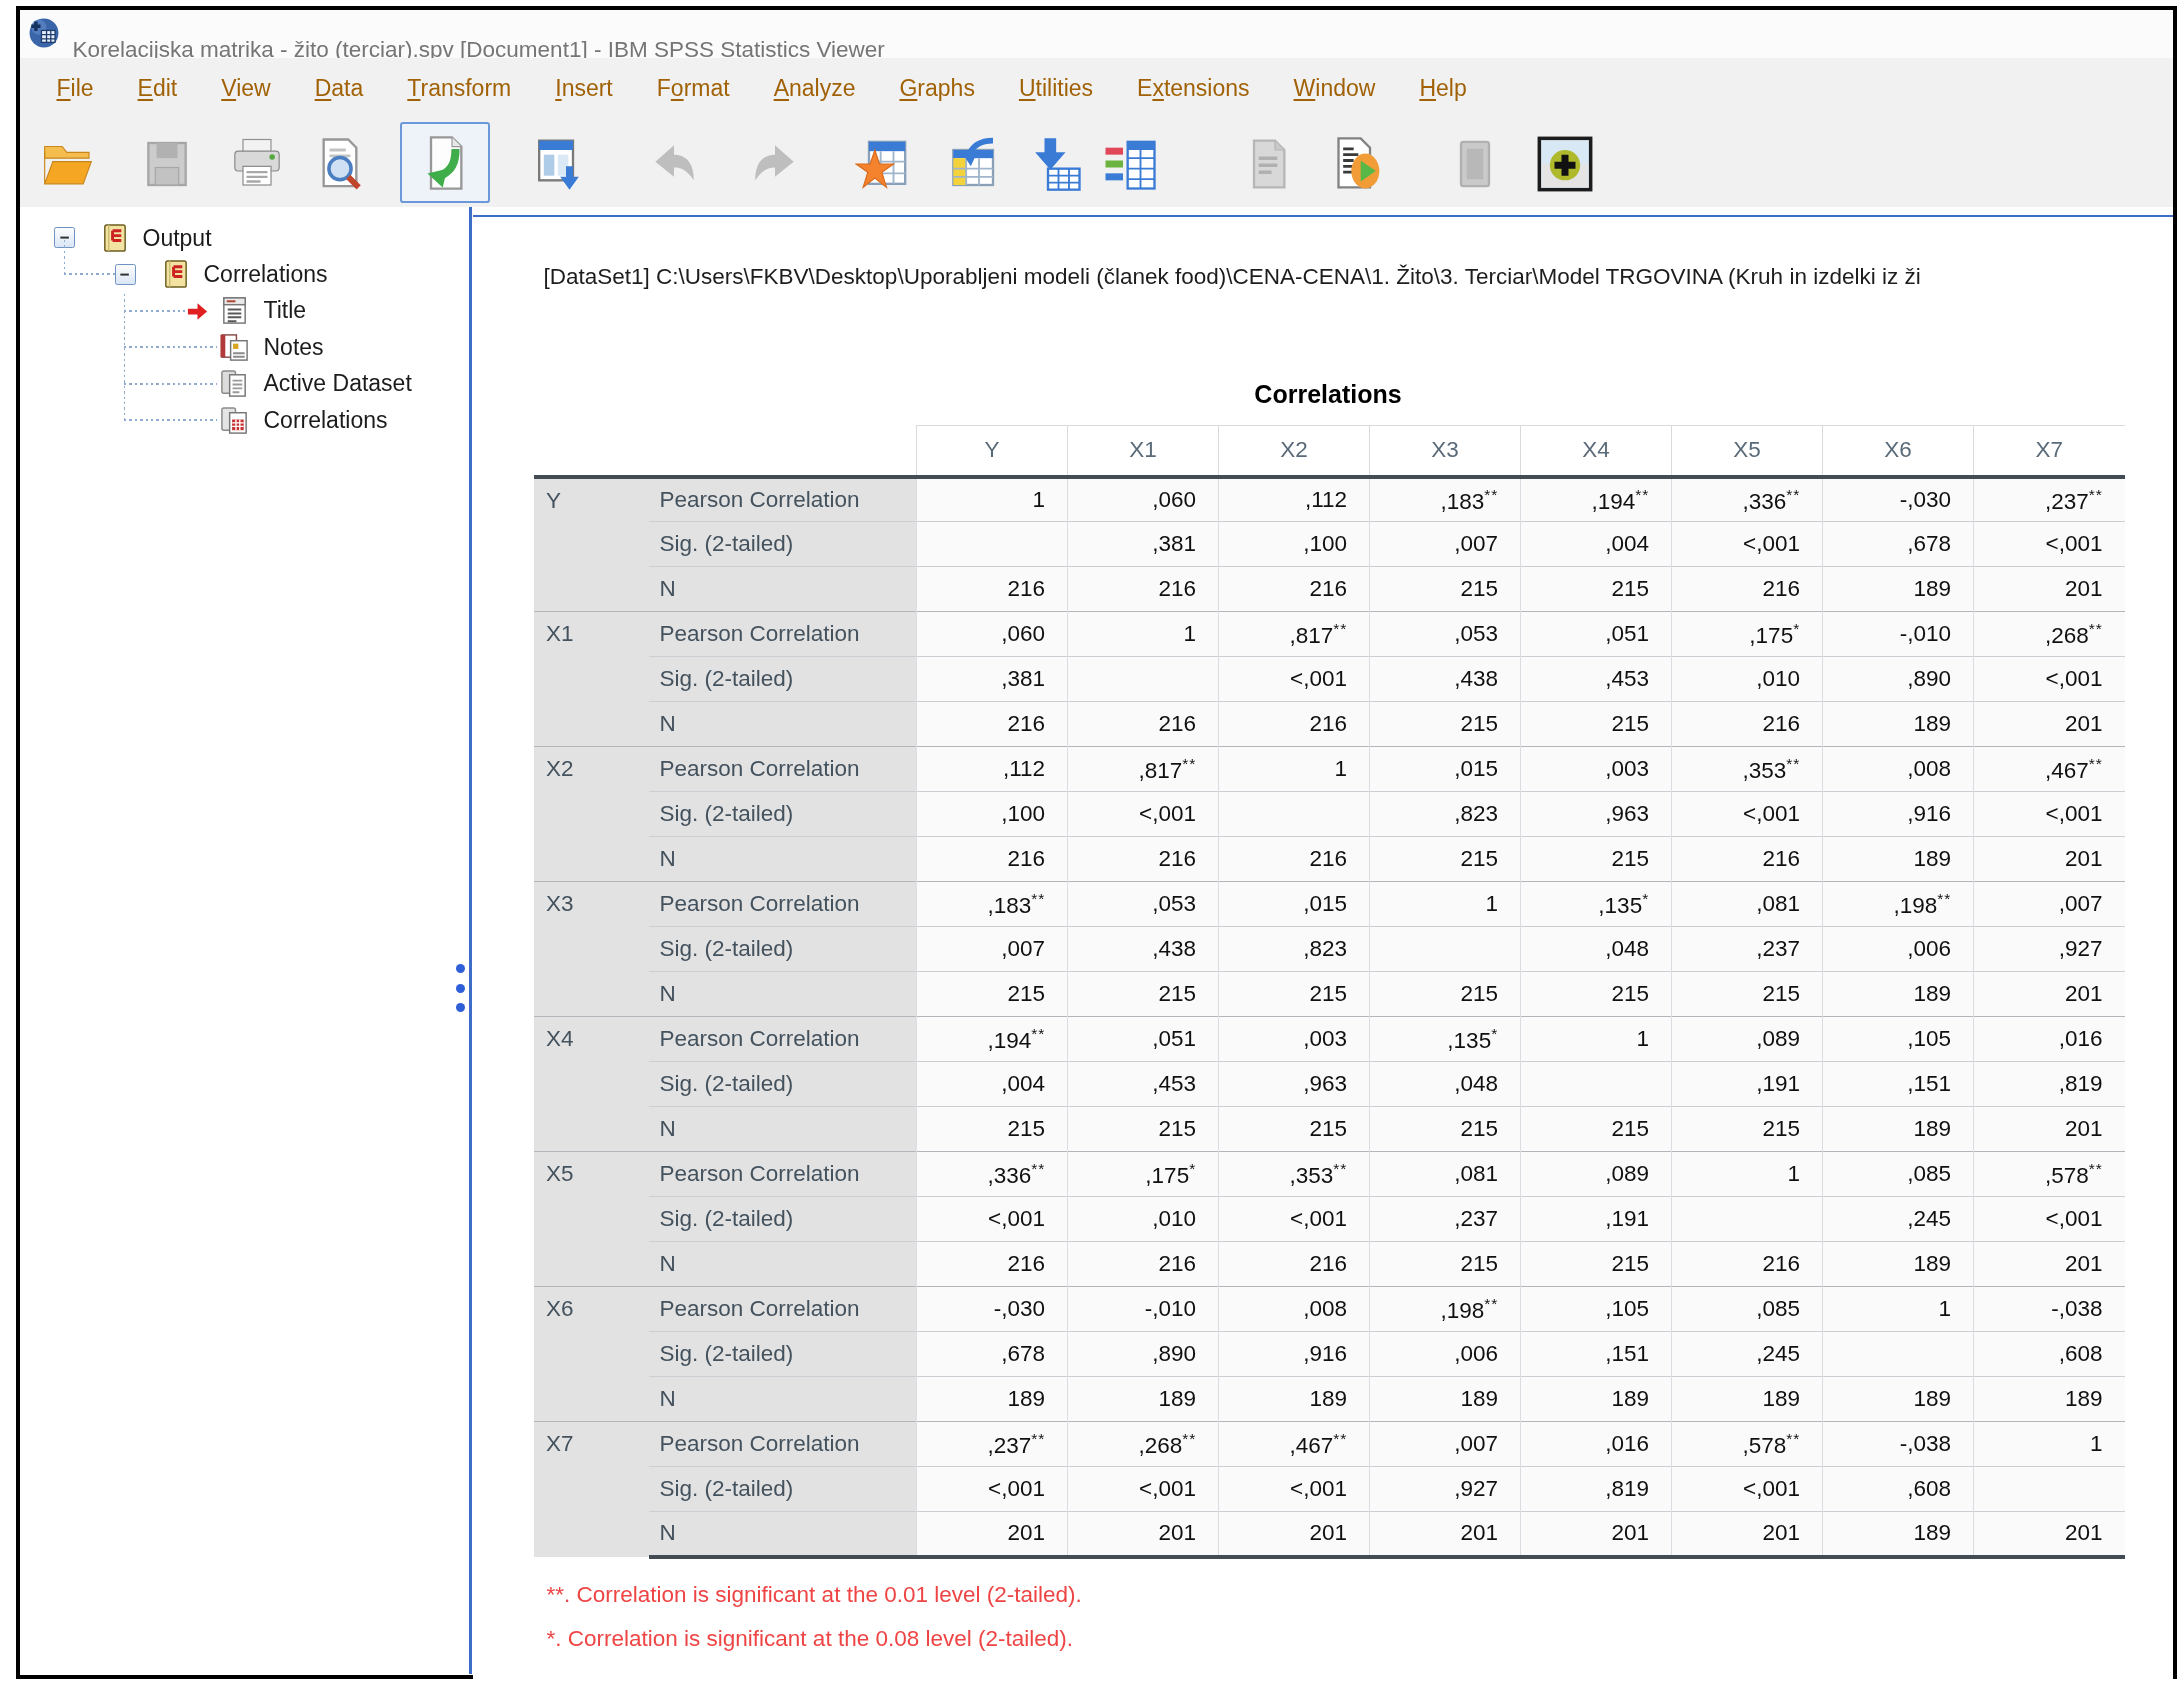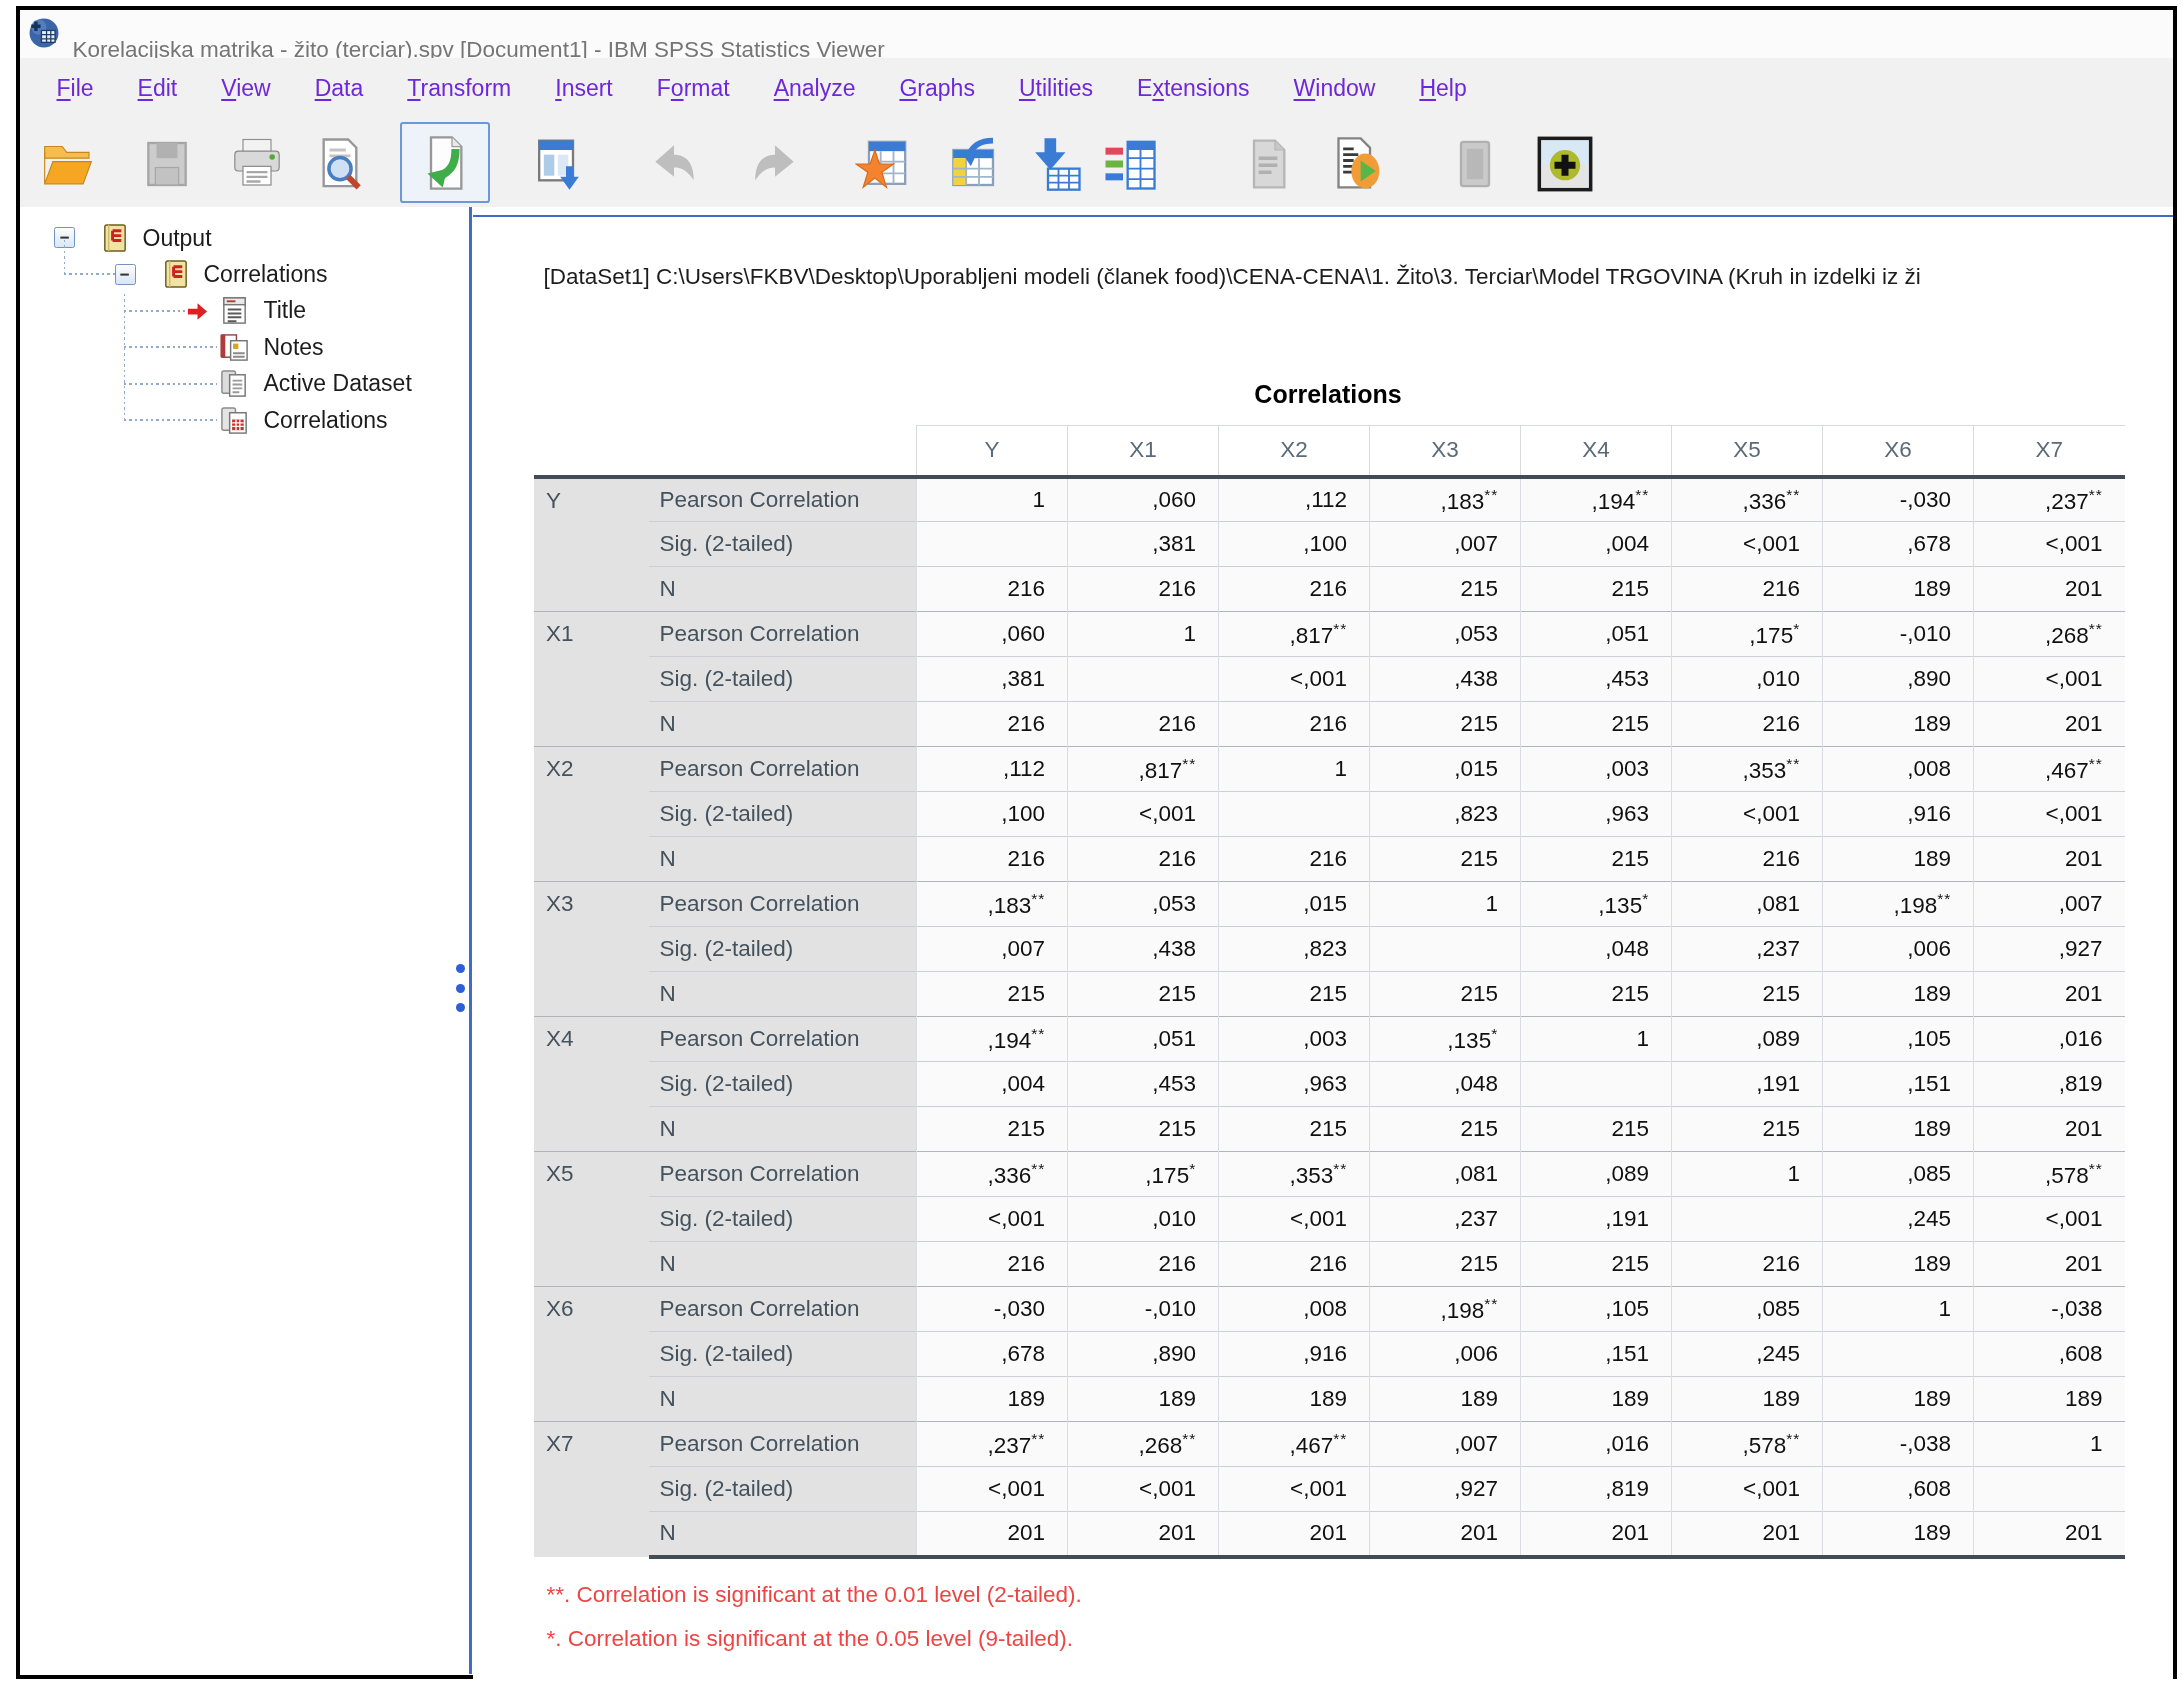--- a/index.html
+++ b/index.html
@@ -11,21 +11,21 @@
 
   
   .titlebar { position:absolute; left:0; top:0; width:100%; height:48px; background:#fbfbfb; }
   .app-icon { position:absolute; left:7.8px; top:6.2px; width:34px; height:34px; }
   .title-text { position:absolute; left:53px; top:0; height:48px; line-height:48px;
                 font-size:22.5px; color:#757575; white-space:nowrap;margin-top:16px; }
 
   
   .menubar { position:absolute; left:0; top:48px; width:100%; height:61px; background:#f1f1f2;
              display:flex; align-items:center; gap:44px; padding-left:37px; }
-  .menu-item { font-size:23px; color:#6d28d9; white-space:nowrap; cursor:default; }
+  .menu-item { font-size:23px; color:#a16207; white-space:nowrap; cursor:default; }
   .menu-item .mn { text-decoration:underline; text-underline-offset:3.1px; }
 
   
   .toolbar { position:absolute; left:0; top:109px; width:100%; height:88px; background:#f1f1f2; }
   .tb-btn { position:absolute; top:11px; width:68px; height:68px; display:flex;
             align-items:center; justify-content:center; }
   .tb-btn .tb-icon { width:56px; height:56px; display:block; }
   .tb-btn .tb-icon svg { width:100%; height:100%; display:block; }
   .tb-btn.selected { top:3.1px; height:81px; width:90px; border:2.3px solid #6b98d8; border-radius:3.1px; background:#eef3fa; }
   .search-wrap { position:absolute; left:1605px; top:11px; width:377px; height:65px; }
@@ -650,18 +650,18 @@
                 <td class="c-val">201</td>
                 <td class="c-val">201</td>
                 <td class="c-val">201</td>
                 <td class="c-val">189</td>
                 <td class="c-val">201</td>
               </tr>
             </tbody>
           </table>
       </div>
       <div class="footnote" style="top:1365px">**. Correlation is significant at the 0.01 level (2-tailed).</div>
-      <div class="footnote" style="top:1409px">*. Correlation is significant at the 0.05 level (9-tailed).</div>
+      <div class="footnote" style="top:1409px">*. Correlation is significant at the 0.08 level (2-tailed).</div>
     </div>
   </div>
 
 </div>
 
 
 </body></html>

